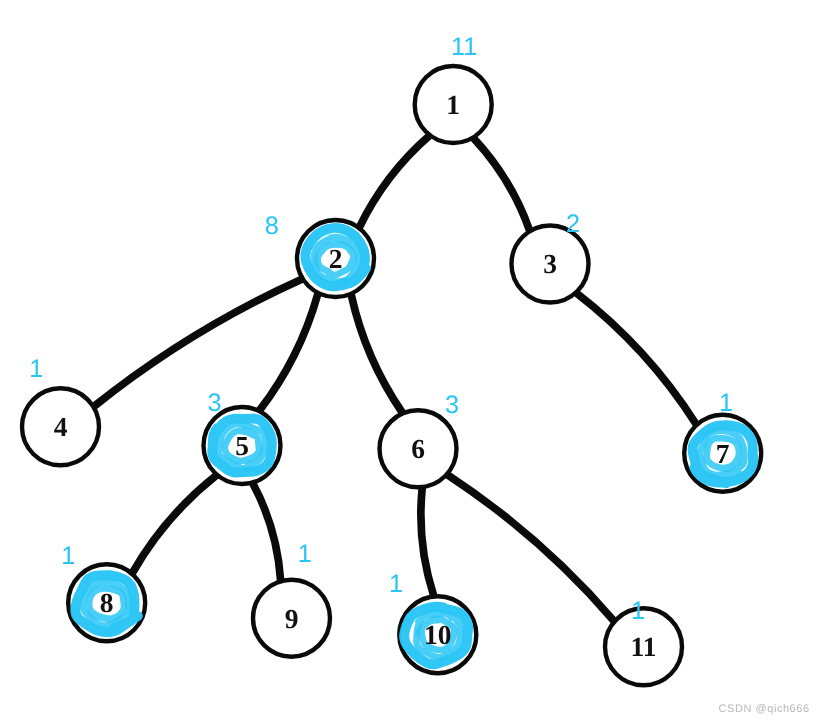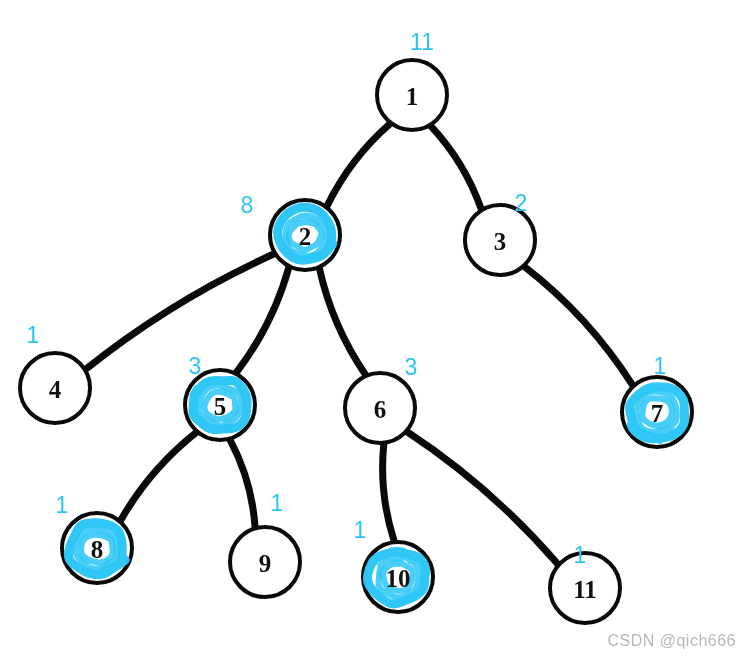--- a/index.html
+++ b/index.html
@@ -60,21 +60,21 @@
   }
   .scribble-path.thin {
     stroke-width: 6;
     opacity: 0.85;
   }
   #watermark {
     position: absolute;
     right: 12px;
     bottom: 10px;
     font-family: "Liberation Sans", sans-serif;
-    font-size: 16px;
+    font-size: 10px;
     color: #b8b8b8;
     letter-spacing: 0.5px;
     user-select: none;
   }
 </style>
 </head>
 <body>
 
 <div id="canvas">
   <svg id="tree-svg" viewBox="0 0 748 660">

